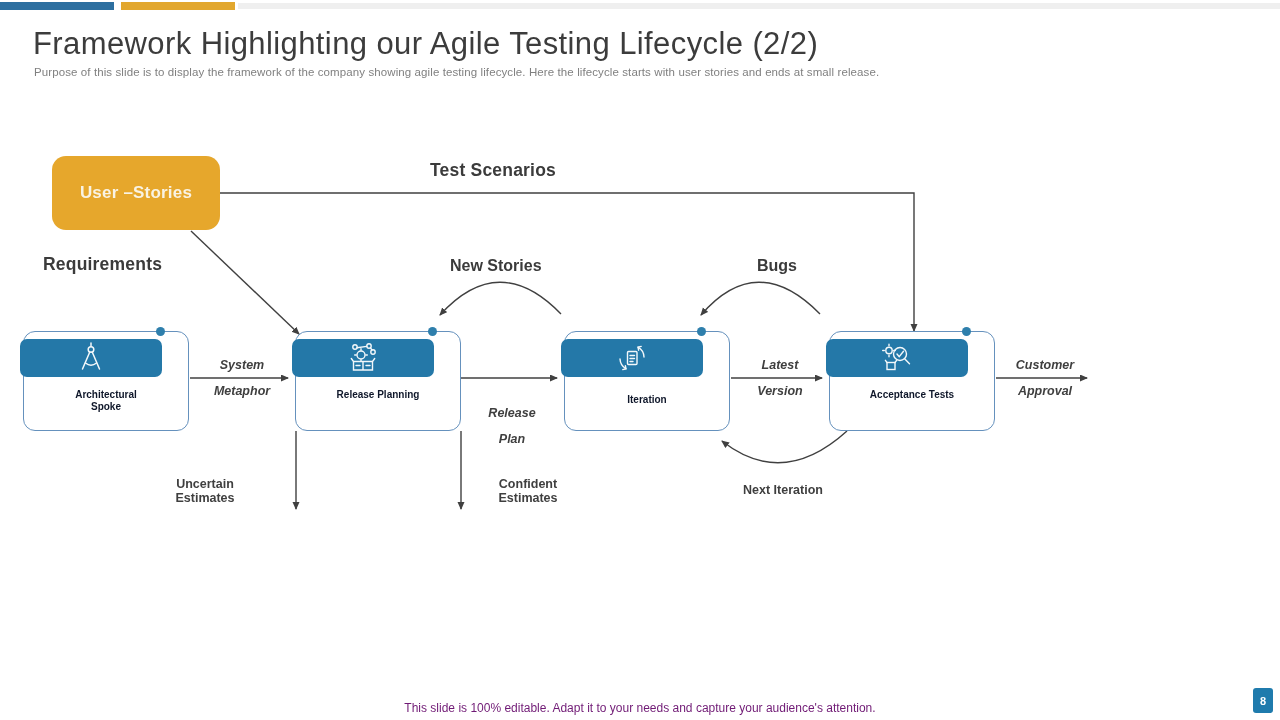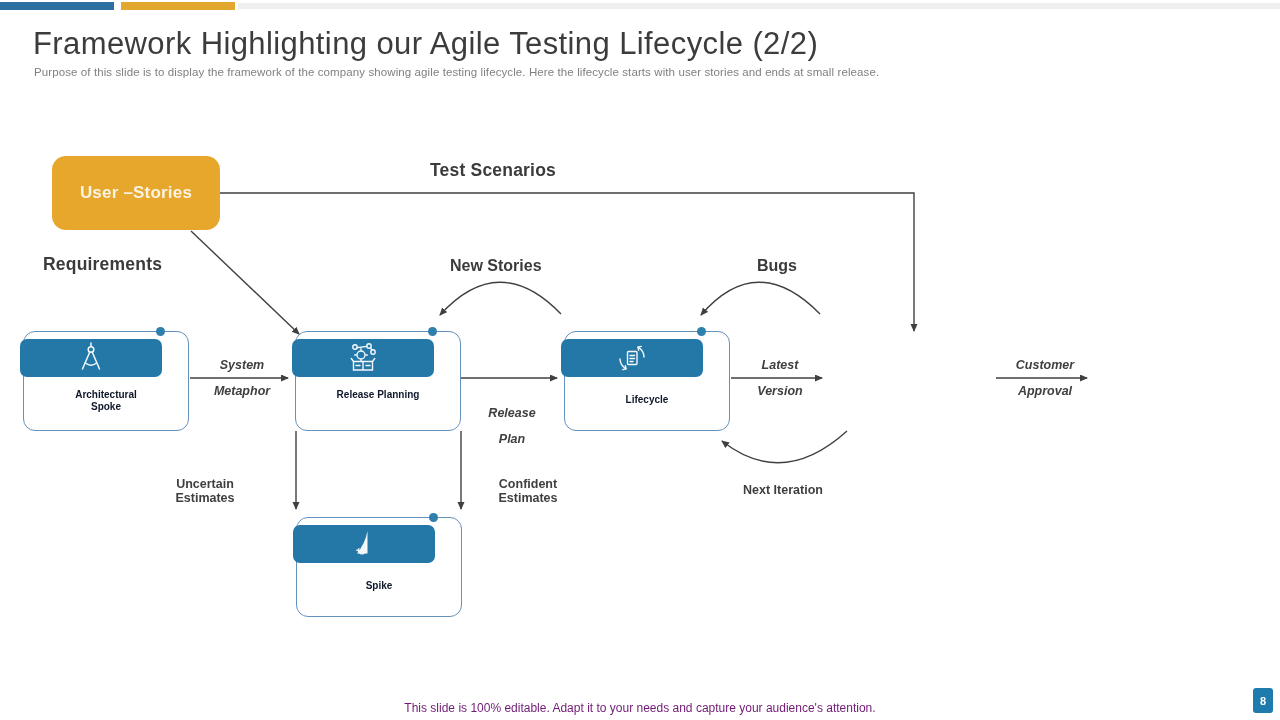--- a/index.html
+++ b/index.html
@@ -145,36 +145,40 @@
       <svg width="36" height="34" viewBox="0 0 36 34" stroke="#ffffff" stroke-width="1.4" fill="none" stroke-linecap="round" opacity="0.95">
         <rect x="13.5" y="10.5" width="9.5" height="13" rx="1"></rect>
         <path d="M16 14.5 h4.5 M16 17.5 h4.5 M16 20.5 h3"></path>
         <path d="M24 6.2 A12 12 0 0 1 30 16"></path>
         <path d="M24 6.2 l3.2,-0.8 M24 6.2 l0.6,3"></path>
         <path d="M12 27.8 A12 12 0 0 1 6 18"></path>
         <path d="M12 27.8 l-3.2,0.8 M12 27.8 l-0.6,-3"></path>
       </svg>
     </div>
     <div class="node-dot"></div>
-    <div class="node-label one-line">Lifecycle</div>
-  </div>
-
-
-
-  <div class="node" style="left:296px;top:517px;">
-    <div class="node-header">
-      <svg width="36" height="34" viewBox="0 0 36 34" opacity="0.95">
-        <path d="M21.5 4 C20 12 16.5 20 11 26.5 L21.5 26.5 Z" fill="#ffffff" stroke="none"></path>
-        <path d="M12.5 23.5 a3.4 3.4 0 1 0 3.4,-3.4" fill="none" stroke="#ffffff" stroke-width="1.3" stroke-linecap="round"></path>
-        <path d="M12.5 23.5 l-1.8,-0.4 M12.5 23.5 l0.4,-1.9" fill="none" stroke="#ffffff" stroke-width="1.3" stroke-linecap="round"></path>
-      </svg>
-    </div>
-    <div class="node-dot"></div>
-    <div class="node-label one-line">Spike</div>
-  </div>
+    <div class="node-label one-line">Iteration</div>
+  </div>
+
+  <div class="node" style="left:829px;top:331px;">
+    <div class="node-header">
+      <svg width="36" height="34" viewBox="0 0 36 34" stroke="#ffffff" stroke-width="1.4" fill="none" stroke-linecap="round" opacity="0.95">
+        <circle cx="10" cy="9.5" r="3.2"></circle>
+        <path d="M10 4.8 v-1.6 M10 14.2 v1.6 M5.3 9.5 h-1.6 M14.7 9.5 h1.6"></path>
+        <circle cx="21" cy="13" r="6.5"></circle>
+        <path d="M25.6 17.8 L30.5 22.8"></path>
+        <path d="M18 13 l2.2,2.6 l4.3,-5.4"></path>
+        <rect x="8" y="21.5" width="8" height="7"></rect>
+        <path d="M8 21.5 l-1.6,-2.2 M16 21.5 l1.6,-2.2"></path>
+      </svg>
+    </div>
+    <div class="node-dot"></div>
+    <div class="node-label">Acceptance Tests</div>
+  </div>
+
+
 
   <div class="edge-label" style="left:187px;">
     <span class="w1">System</span>
     <span class="w2">Metaphor</span>
   </div>
   <div class="edge-label" style="left:457px;margin-top:48px;">
     <span class="w1">Release</span>
     <span class="w2">Plan</span>
   </div>
   <div class="edge-label" style="left:725px;">

